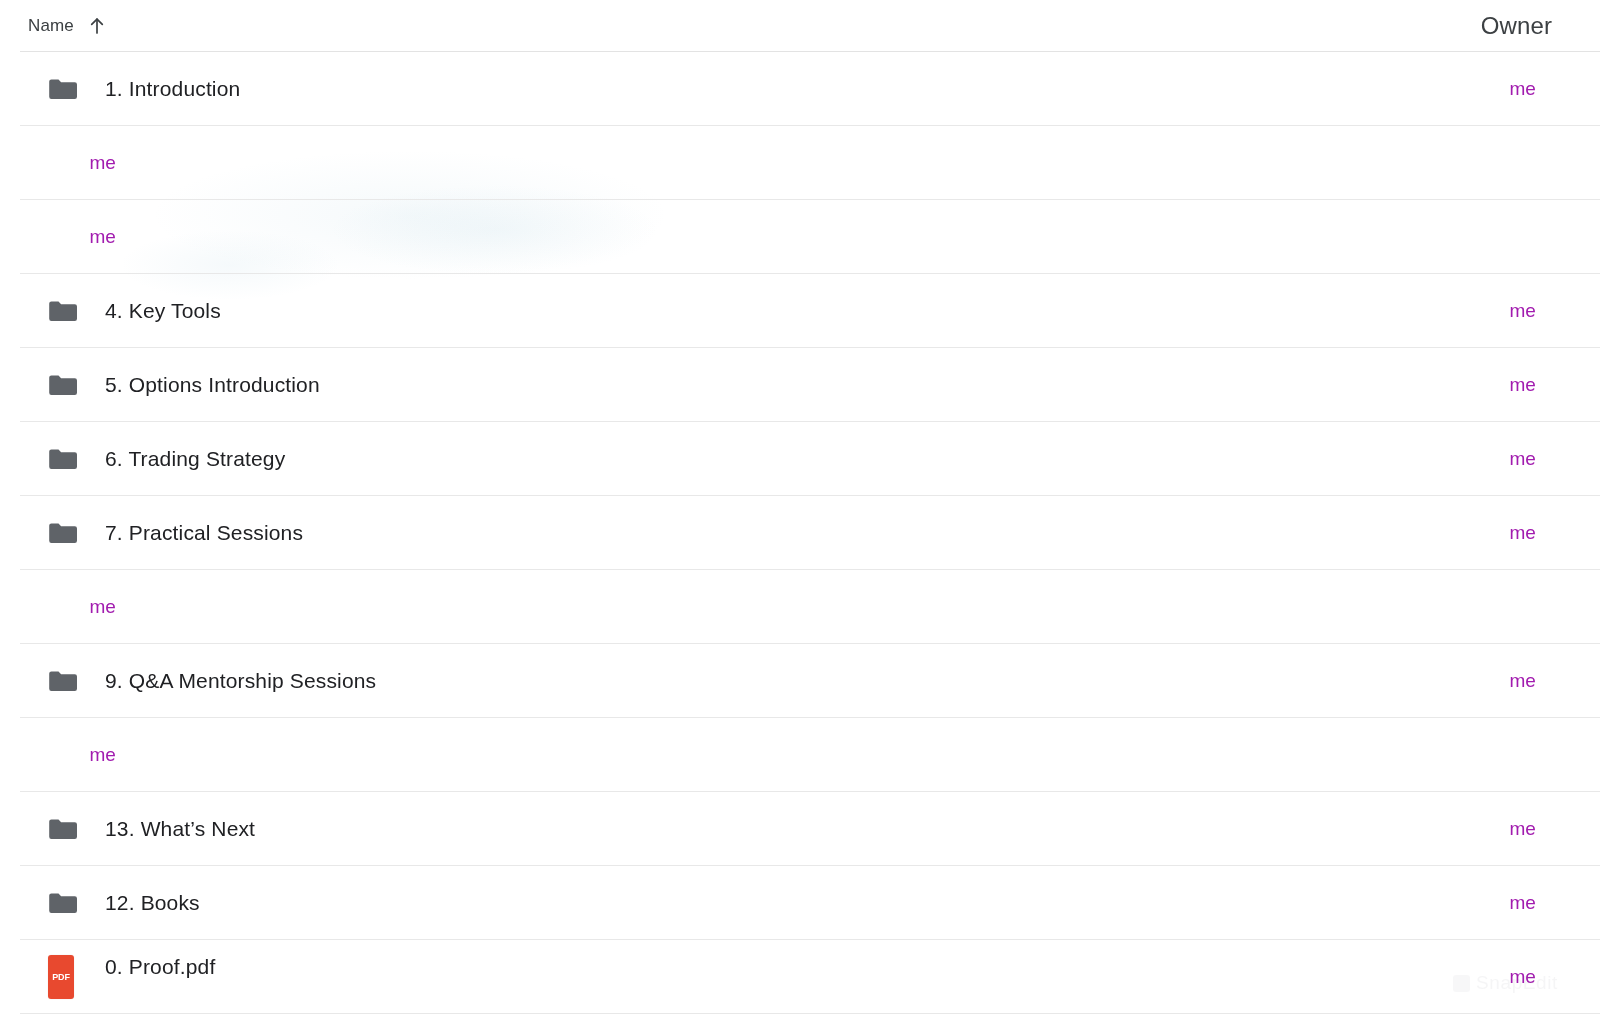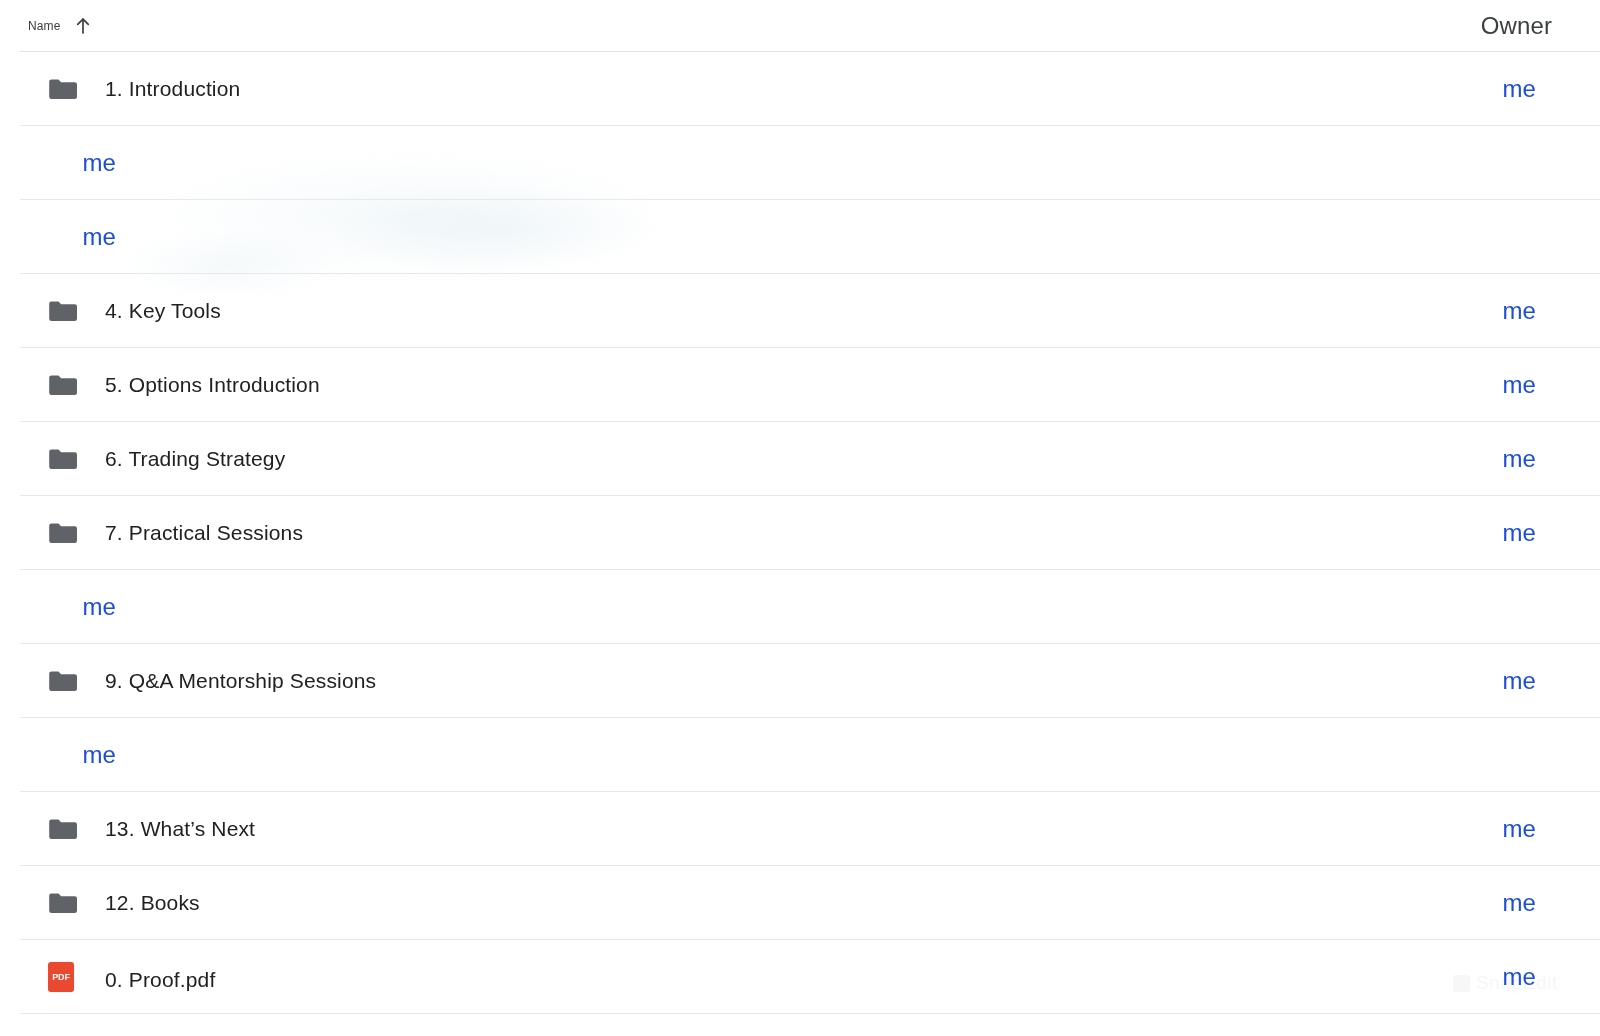--- a/index.html
+++ b/index.html
@@ -39,21 +39,21 @@
   }
 
   .col-name {
     display: flex;
     align-items: center;
     gap: 12px;
     flex: 1 1 auto;
     padding-left: 8px;
   }
   .col-name-label {
-    font-size: 12px;
+    font-size: 17px;
     color: #3c4043;
     letter-spacing: 0.1px;
   }
   .sort-arrow {
     display: inline-flex;
     align-items: center;
     justify-content: center;
     width: 22px;
     height: 22px;
   }
@@ -84,40 +84,40 @@
     position: absolute;
     left: 20px;
     right: 0;
     bottom: 0;
     height: 1px;
     background: #e8e8e8;
   }
 
   .row-name {
     display: flex;
-    align-items: flex-end;
+    align-items: flex-start;
     flex: 1 1 auto;
   }
 
   .icon-cell {
     flex: 0 0 58px;
     display: flex;
     align-items: center;
     justify-content: flex-start;
     padding-left: 28px;
   }
 
   
   .folder-icon { display: block; }
 
   
   .pdf-icon {
     position: relative;
     width: 26px;
-    height: 30px;
+    height: 44px;
     border-radius: 3px;
     background: #e8492f;
     display: flex;
     align-items: center;
     justify-content: center;
     box-shadow: 0 0 0 0.5px rgba(0,0,0,0.04);
   }
   .pdf-icon .pdf-text {
     color: #ffffff;
     font-family: "Liberation Sans", sans-serif;
@@ -132,22 +132,22 @@
     color: #202124;
     letter-spacing: 0.15px;
     padding-left: 27px;
     white-space: nowrap;
   }
 
   .row-owner {
     flex: 0 0 140px;
     text-align: right;
     padding-right: 44px;
-    font-size: 24px;
-    color: #1d4ed8;
+    font-size: 19px;
+    color: #a21caf;
     letter-spacing: 0.1px;
   }
 
   
   .watermark {
     position: absolute;
     right: 42px;
     bottom: 42px;
     font-size: 19px;
     letter-spacing: 0.6px;

